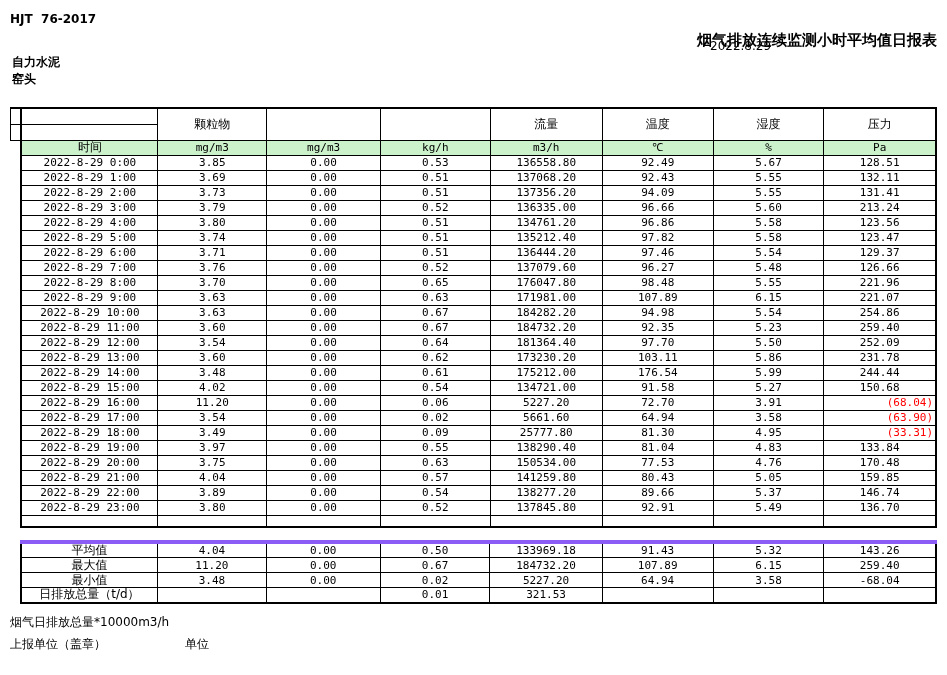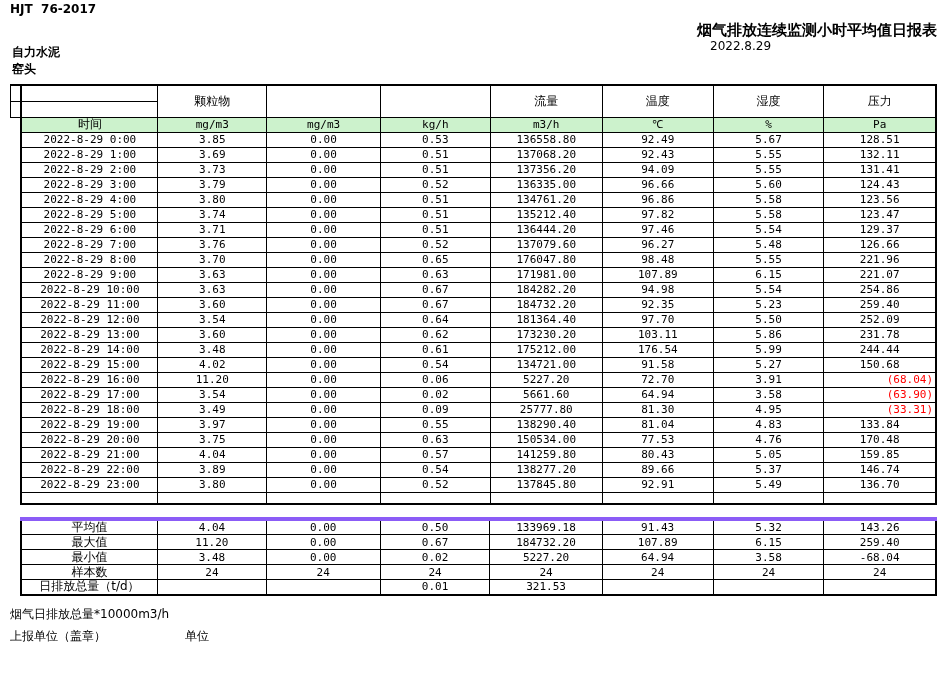--- a/index.html
+++ b/index.html
@@ -3,35 +3,35 @@
 <meta charset="utf-8">
 <style>
   :root { --green:#ccf2cc; --neg:#ff0000; }
   * { box-sizing:border-box; }
   html,body { margin:0; padding:0; background:#ffffff; }
   body {
     width:947px; height:675px; overflow:hidden;
     font-family:"DejaVu Sans","Liberation Sans",sans-serif;
     color:#000;
   }
-  .page { position:relative; width:947px; height:675px; padding:2px 10px 0 10px; }
+  .page { position:relative; width:947px; height:675px; padding:12px 10px 0 10px; }
 
   .std { font-weight:bold; font-size:12px; white-space:pre; height:17px; }
   .title { text-align:right; font-weight:bold; font-size:15px; height:21px; margin-top:2px; }
   .company { font-weight:bold; font-size:12px; height:17px; margin-top:2px; margin-left:2px; }
   .station { font-weight:bold; font-size:12px; height:17px; margin-left:2px; }
   .date { position:absolute; left:710px; top:39px; font-size:12px; }
 
   table { border-collapse:collapse; table-layout:fixed; margin-left:0px; }
   td {
     border:1px solid #000; text-align:center; vertical-align:middle;
     font-size:11px; line-height:13px; height:15px; padding:0 2px;
     overflow:hidden; white-space:nowrap;
   }
-  .main { margin-top:6px; }
+  .main { margin-top:19px; }
   .num, .time-cell { font-family:"DejaVu Sans Mono","Liberation Mono",monospace; font-size:11px; }
   .cjk { font-size:12px; }
   .neg { color:var(--neg);text-align:right; }
   .green td { background:var(--green); }
   .nostub { border:none !important; background:transparent !important; }
   .stub { border:1px solid #000; }
 
   
   .main tr.hrow-a td { border-top:2px solid #000; }
   .main td.col-time { border-left:2px solid #000; }
@@ -138,21 +138,21 @@
         </tr>
         <tr>
           <td class="nostub"></td>
           <td class="time-cell col-time">2022-8-29 3:00</td>
           <td class="num">3.79</td>
           <td class="num">0.00</td>
           <td class="num">0.52</td>
           <td class="num">136335.00</td>
           <td class="num">96.66</td>
           <td class="num">5.60</td>
-          <td class="num col-last">124.43</td>
+          <td class="num col-last">213.24</td>
         </tr>
         <tr>
           <td class="nostub"></td>
           <td class="time-cell col-time">2022-8-29 4:00</td>
           <td class="num">3.80</td>
           <td class="num">0.00</td>
           <td class="num">0.51</td>
           <td class="num">134761.20</td>
           <td class="num">96.86</td>
           <td class="num">5.58</td>
@@ -424,31 +424,20 @@
           <td class="num">3.48</td>
           <td class="num">0.00</td>
           <td class="num">0.02</td>
           <td class="num">5227.20</td>
           <td class="num">64.94</td>
           <td class="num">3.58</td>
           <td class="num col-last">-68.04</td>
         </tr>
         <tr>
           <td class="nostub"></td>
-          <td class="cjk col-time">样本数</td>
-          <td class="num">24</td>
-          <td class="num">24</td>
-          <td class="num">24</td>
-          <td class="num">24</td>
-          <td class="num">24</td>
-          <td class="num">24</td>
-          <td class="num col-last">24</td>
-        </tr>
-        <tr>
-          <td class="nostub"></td>
           <td class="cjk col-time">日排放总量（t/d）</td>
           <td class="num"></td>
           <td class="num"></td>
           <td class="num">0.01</td>
           <td class="num">321.53</td>
           <td class="num"></td>
           <td class="num"></td>
           <td class="num col-last"></td>
         </tr>
       </tbody>

